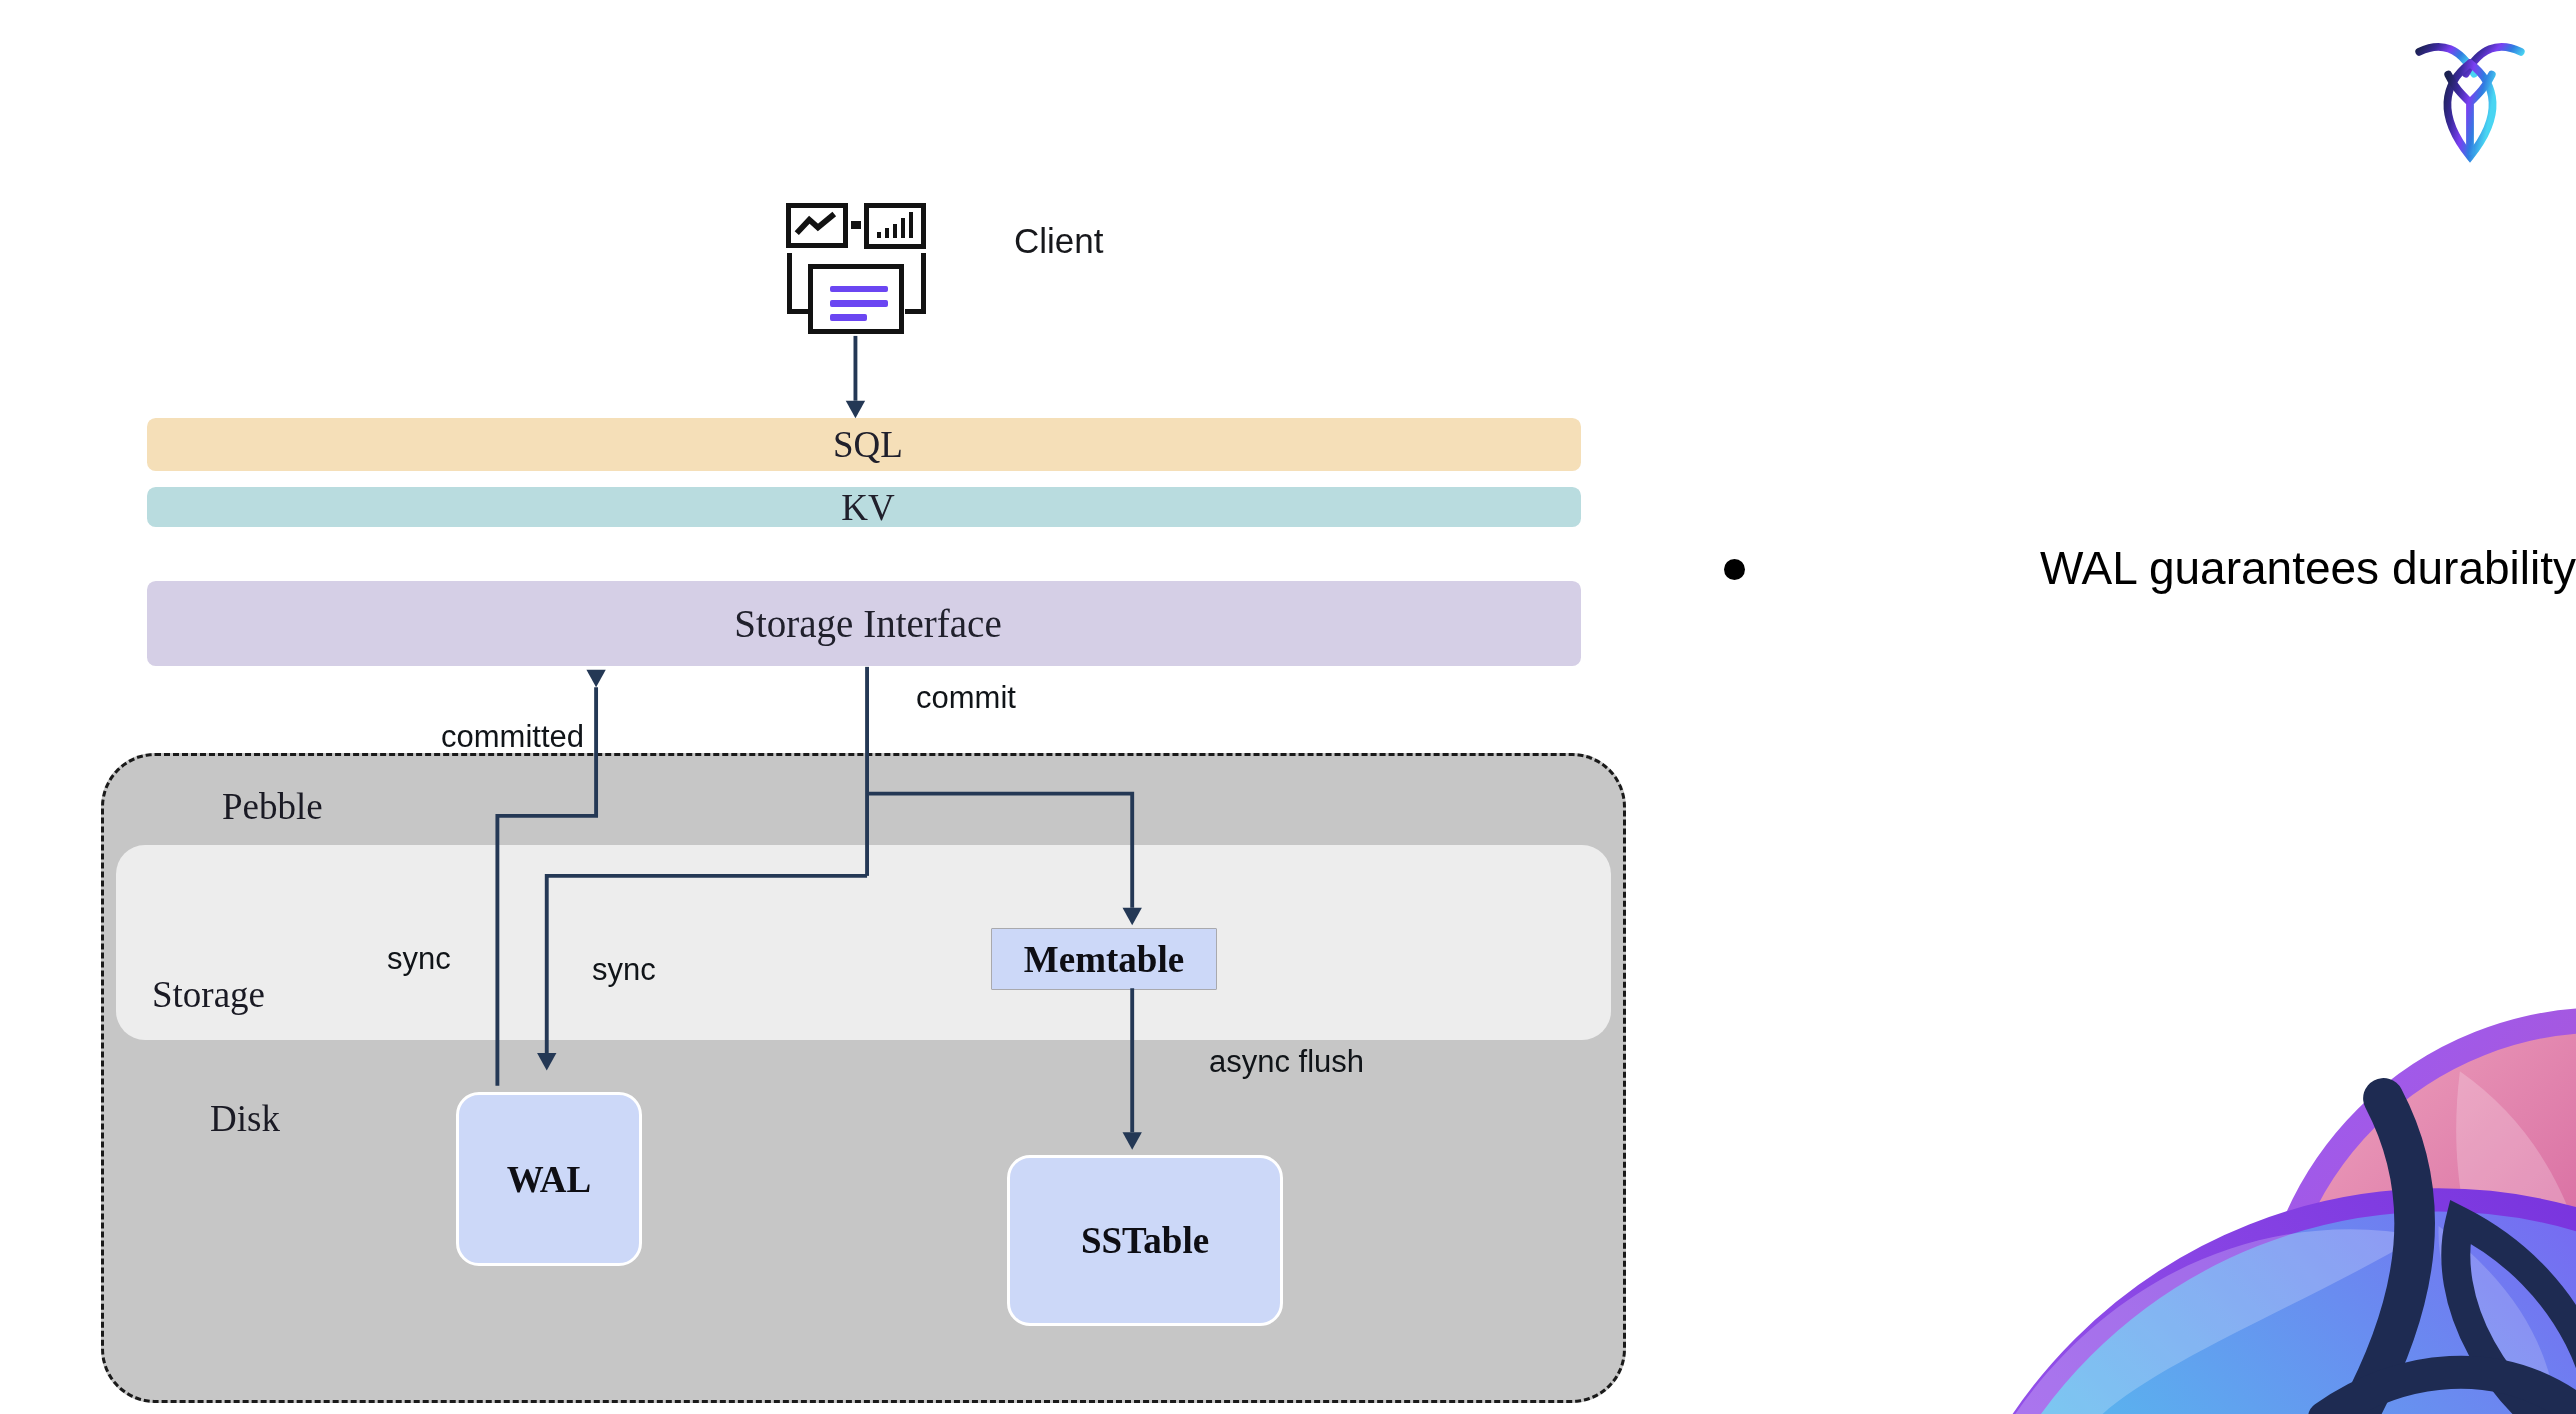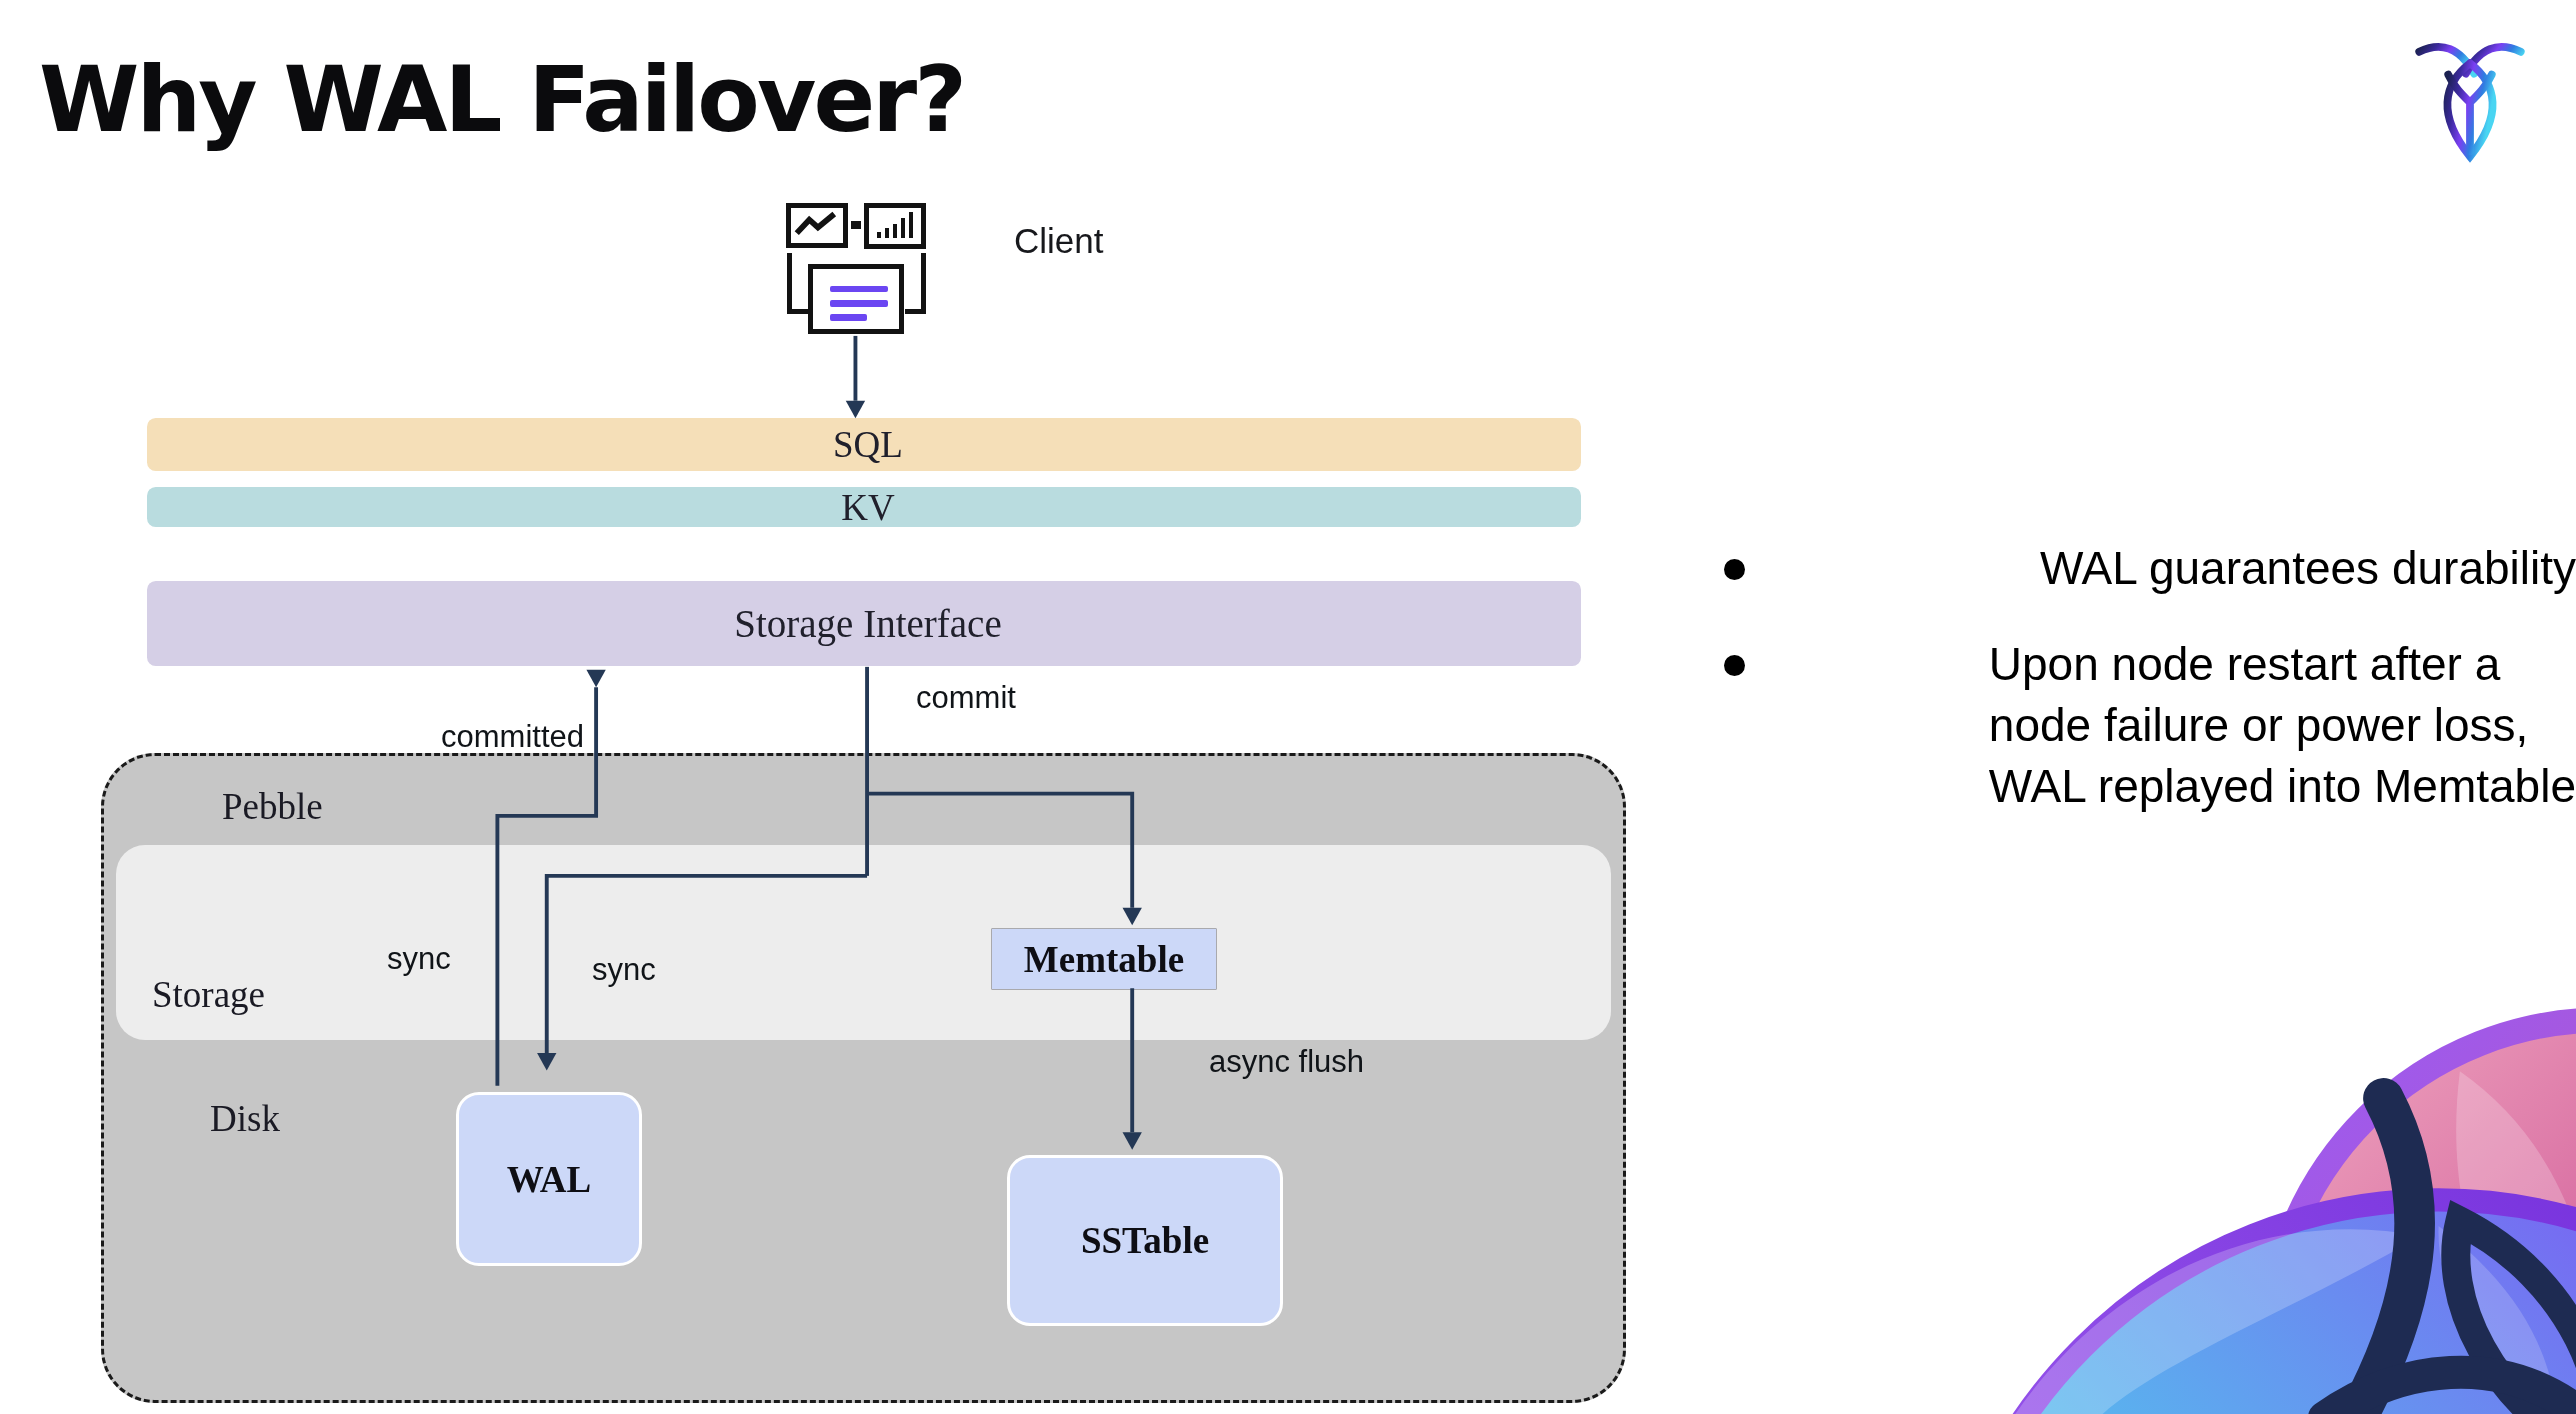--- a/index.html
+++ b/index.html
@@ -90,21 +90,20 @@
   :root {
     --sql:#f5dfb8; --kv:#b9dcdf; --storage:#d5cfe6;
     --pebble:#c6c6c6; --memory:#ededed; --nodefill:#ccd8f8; --arrow:#243855;
   }
 </style>
 </head>
 <body>
 
 <div class="slide">
 
-  <h1 class="title">Why WAL Failover?</h1>
 
   <svg class="logo" viewBox="0 0 110 122">
     <defs>
       <linearGradient id="lg" x1="0" y1="0" x2="1" y2="0.4">
         <stop offset="0" stop-color="#1b2150"></stop>
         <stop offset="0.28" stop-color="#3c2a9e"></stop>
         <stop offset="0.52" stop-color="#7a3ff2"></stop>
         <stop offset="0.75" stop-color="#2f7de0"></stop>
         <stop offset="1" stop-color="#49d5f2"></stop>
       </linearGradient>
@@ -190,26 +189,20 @@
   <div class="edge-label lbl-committed">committed</div>
   <div class="edge-label lbl-commit">commit</div>
   <div class="edge-label lbl-sync-a">sync</div>
   <div class="edge-label lbl-sync-b">sync</div>
   <div class="edge-label lbl-flush">async flush</div>
 
   <div class="bullets">
     <div class="bullet">
       <span class="dot"></span>
       <div class="btext">WAL guarantees durability</div>
-    </div>
-    <div class="bullet">
-      <span class="dot"></span>
-      <div class="btext">Upon node restart after a
-node failure or power loss,
-WAL replayed into Memtable</div>
     </div>
   </div>
 
   <svg class="decoration" viewBox="0 0 680 445">
     <defs>
       <linearGradient id="pinkG" x1="0" y1="0" x2="1" y2="1">
         <stop offset="0" stop-color="#f0a9c0"></stop>
         <stop offset="0.45" stop-color="#d6679f"></stop>
         <stop offset="1" stop-color="#c23a86"></stop>
       </linearGradient>

